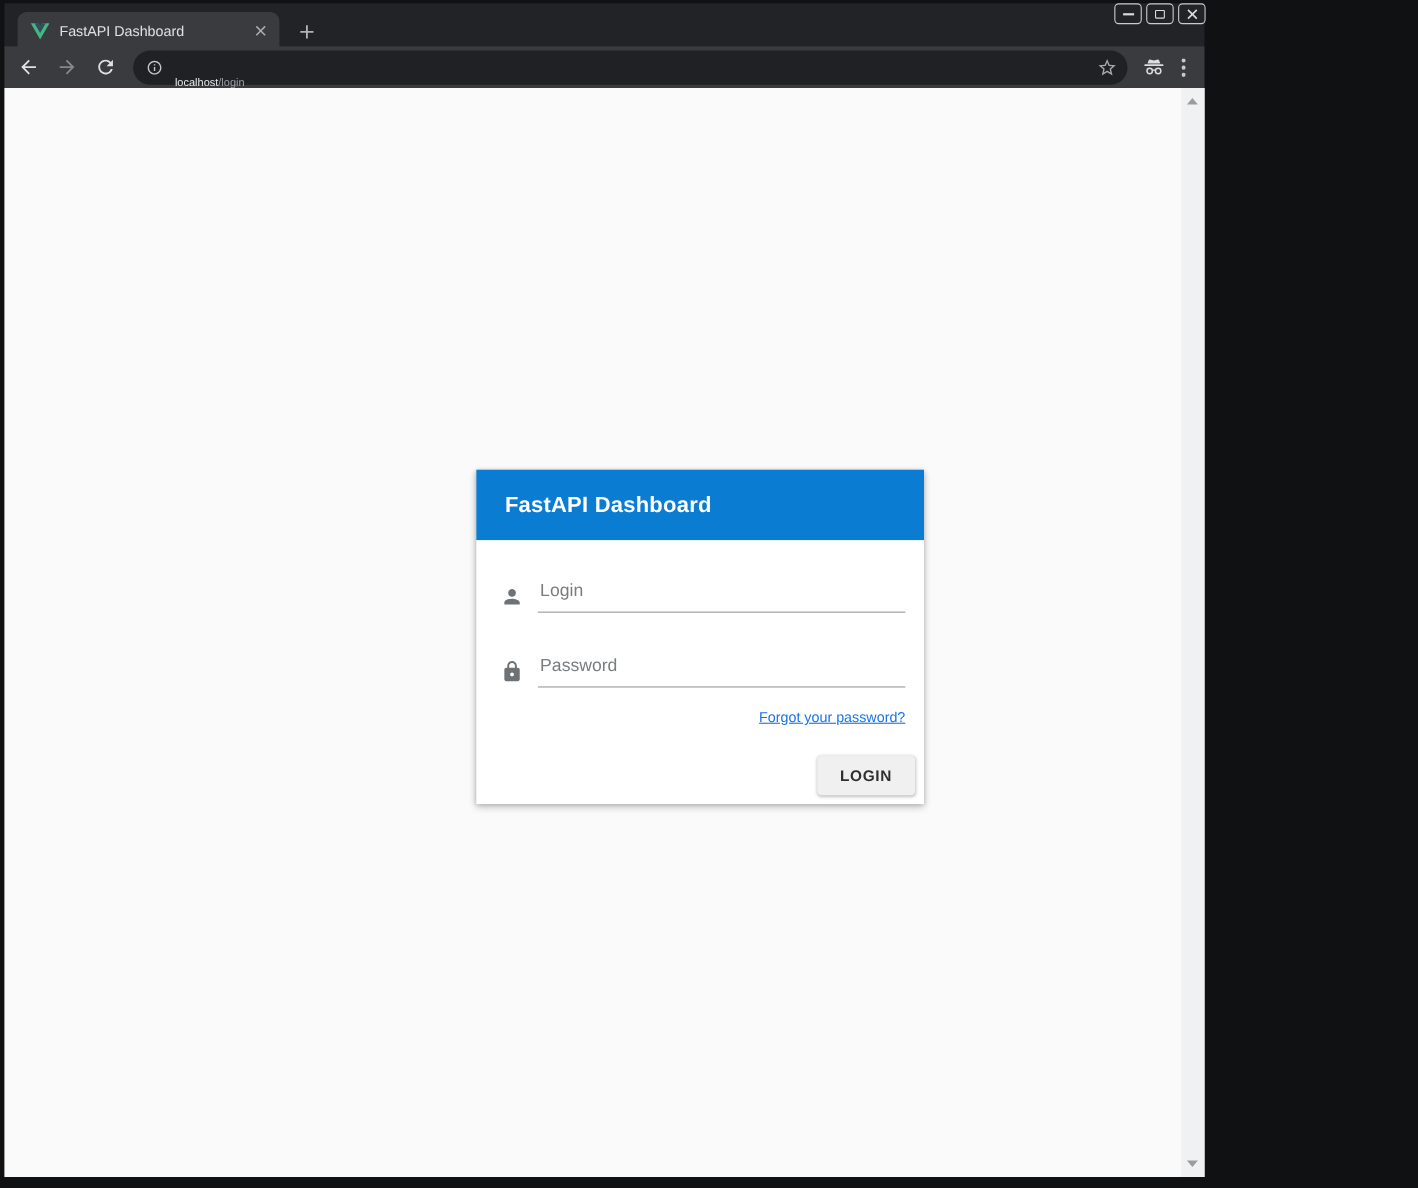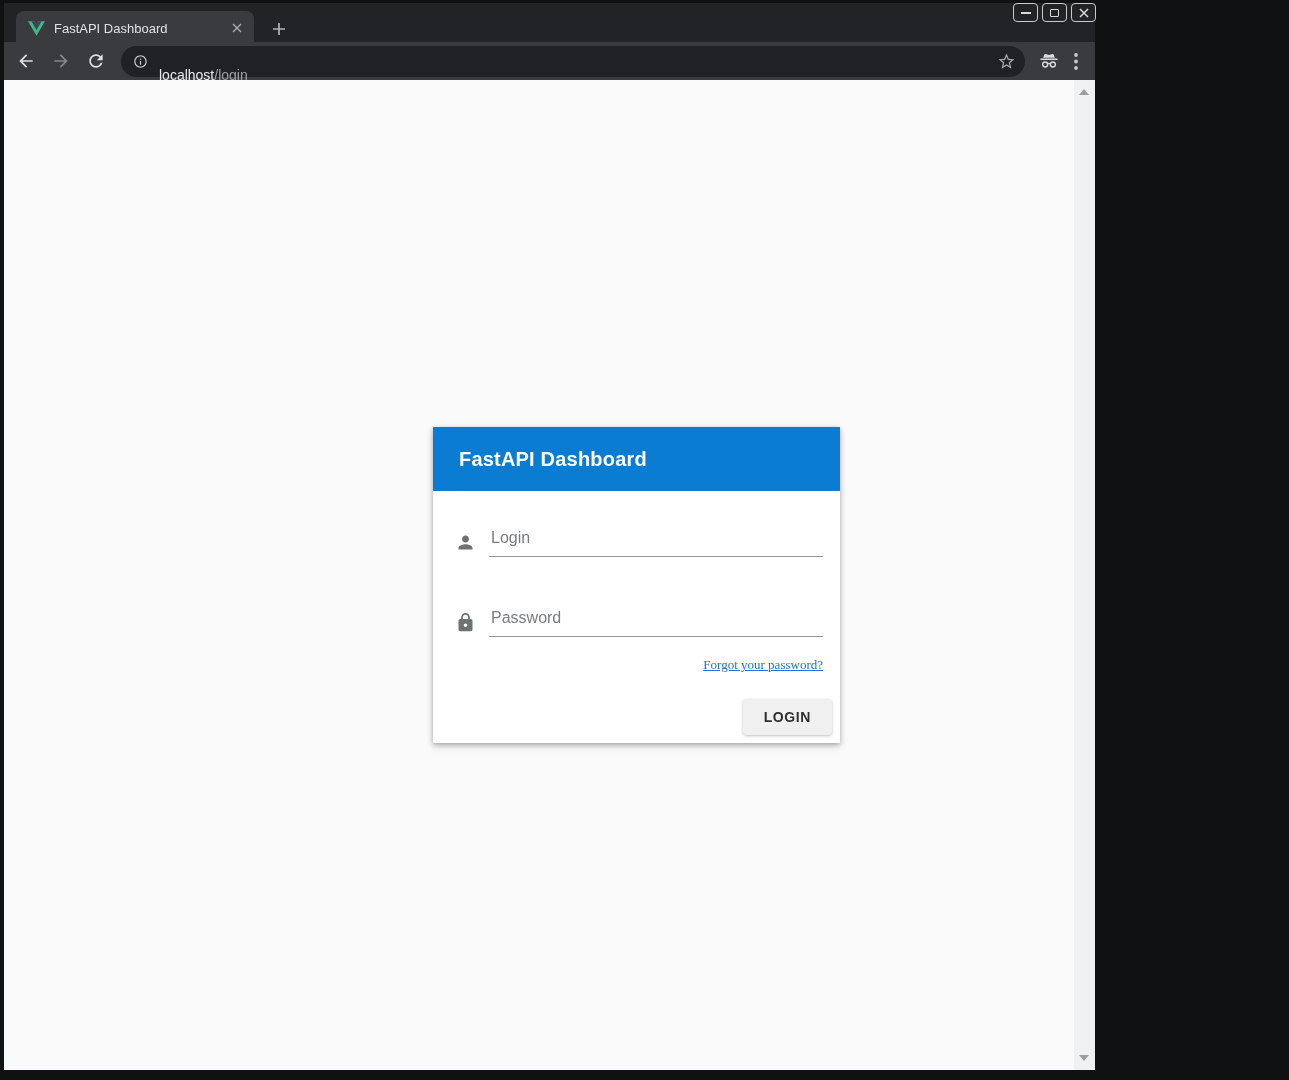--- a/index.html
+++ b/index.html
@@ -30,21 +30,21 @@
   .toolbar { position:absolute; top:42px; left:4px; right:4px; height:38px; background:#3a3b3e;
              display:flex; align-items:center; padding:0 12px 0 9px; }
   .nav-btn { width:26px; height:26px; display:flex; align-items:center; justify-content:center; margin-right:9px; flex:0 0 auto; }
   .nav-btn svg { width:20px; height:20px; }
   .icon-back { fill:#dee1e4; }
   .icon-forward { fill:#85888c; }
   .icon-reload { fill:#dee1e4; }
   .omnibox { flex:1; height:31px; background:#1f2124; border-radius:16px; display:flex; align-items:center;
              padding:0 9px 0 12px; margin-left:3px; margin-right:12px; min-width:0; }
   .icon-info { width:15px; height:15px; fill:#c3c6ca; flex:0 0 auto; }
-  .url { flex:1; margin-left:11px; font-size:14px; white-space:nowrap; overflow:hidden;margin-top:28px; }
+  .url { flex:1; margin-left:11px; font-size:10px; white-space:nowrap; overflow:hidden;margin-top:28px; }
   .url-host { color:#e8eaed; }
   .url-path { color:#9aa0a6; }
   .icon-star { width:19px; height:19px; fill:#a3a8ad; flex:0 0 auto; }
   .incog { width:24px; height:22px; margin-right:8px; flex:0 0 auto; color:#dadde0; }
   .menu-dots { width:14px; height:18px; display:flex; align-items:center; justify-content:center; flex:0 0 auto; }
   .menu-dots svg { width:4px; height:17px; fill:#c6c9cc; }
 
   
   .content { position:absolute; top:80px; left:4px; right:4px; bottom:10px; background:#fafafa; }
 
@@ -56,29 +56,29 @@
 
   
   .card { position:absolute; left:429px; top:347px; width:407px; background:#ffffff;
           box-shadow:0 1px 4px rgba(0,0,0,0.18), 0 3px 7px rgba(0,0,0,0.22); }
   .card-header { height:64px; background:#0a7cd2; display:flex; align-items:center; padding:0 26px; }
   .card-title { color:#ffffff; font-size:20px; font-weight:700; letter-spacing:0.2px; }
   .card-body { padding:0 17px 8px 22px; }
 
   .field-row { display:flex; align-items:flex-end; gap:13px; }
   .field-row.first { margin-top:38px; }
-  .field-row.second { margin-top:52px; }
+  .field-row.second { margin-top:40px; }
   .field-icon { width:21px; height:21px; fill:#6e7275; flex:0 0 auto; margin-bottom:4px; }
   .field { flex:1; border-bottom:1px solid #96989b; }
   .field input { width:100%; border:none; outline:none; background:transparent; font-size:16px;
                  color:#333; padding:0 0 9px 2px; font-family:"Liberation Sans", sans-serif; }
   .field input::placeholder { color:#797d80; opacity:1; }
 
   .forgot-row { text-align:right; margin-top:18px; }
-  .forgot-link { font-size:13px; color:#1a73e8; text-decoration:underline;font-family:Liberation Serif, serif; }
+  .forgot-link { font-size:13px; color:#1a73e8; text-decoration:underline; }
 
   .btn-row { display:flex; justify-content:flex-end; margin-top:26px; margin-right:-9px; }
   .login-btn { background:#f0f0f0; border:none; border-radius:4px; padding:10px 21px; font-size:14px;
                font-weight:700; letter-spacing:0.6px; color:#2f2f2f; cursor:pointer;
                box-shadow:0 1px 3px rgba(0,0,0,0.25); font-family:"Liberation Sans", sans-serif; }
 </style>
 </head>
 <body>
 
 <div class="window">

